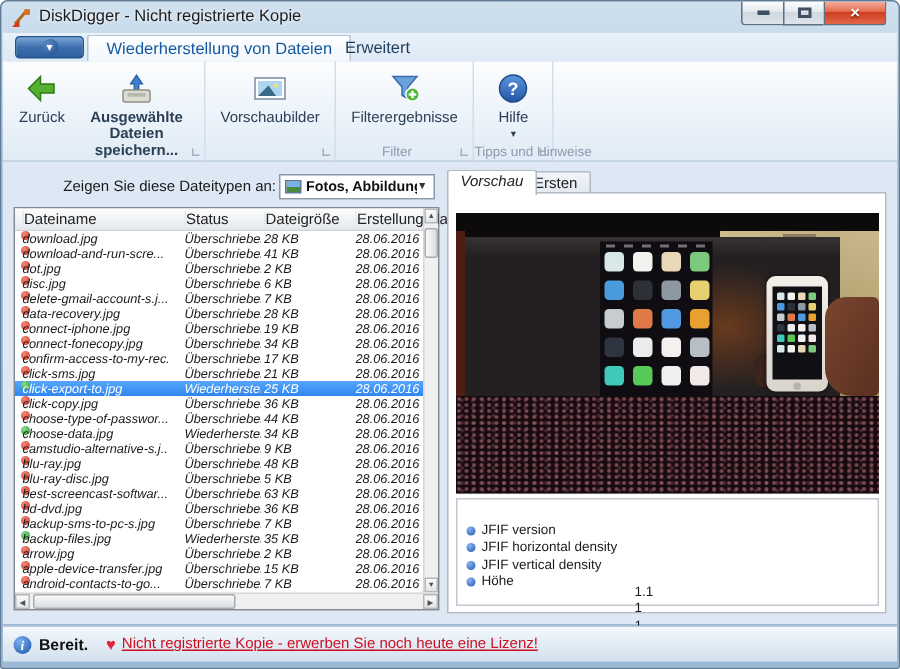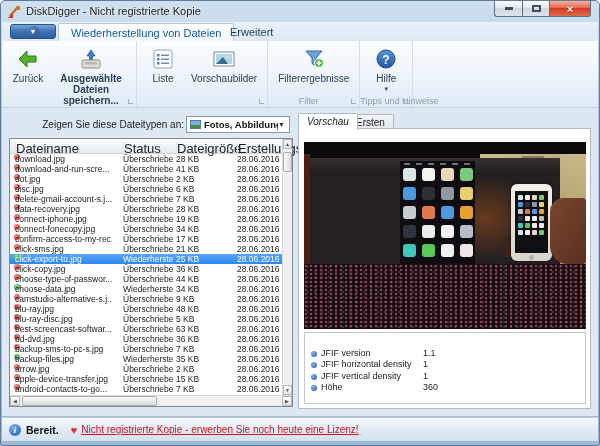--- a/index.html
+++ b/index.html
@@ -43,25 +43,25 @@
   .content{position:absolute;top:107px;left:1px;right:1px;bottom:29px;background:#dde8f4;}
   .filterrow{position:absolute;top:8px;left:0;width:290px;height:17px;}
   .filterlabel{position:absolute;right:108px;top:3px;font-size:10px;color:#1a1a1a;white-space:nowrap;}
   .combo{position:absolute;right:2px;top:0;width:104px;height:17px;background:#fff;border:1px solid #8a98a8;display:flex;align-items:center;cursor:pointer;}
   .combo .cic{width:11px;height:9px;margin:0 3px 0 3px;background:linear-gradient(#7ab0e8 55%,#4a8a3a 56%);border:1px solid #5a7a9a;}
   .combo .cval{font-size:9.5px;font-weight:bold;color:#111;flex:1;white-space:nowrap;overflow:hidden;}
   .combo .carr{font-size:7px;color:#333;margin-right:4px;}
   
   .filelist{position:absolute;left:7px;top:30px;width:284px;height:269px;background:#fff;border:1px solid #84888f;}
   .flheader{position:absolute;top:0;left:0;right:10px;height:15px;background:linear-gradient(#fcfdfd,#eef1f4 60%,#e4e8ec);
-    border-bottom:1px solid #d0d4d8;font-size:13px;color:#222;}
+    border-bottom:1px solid #d0d4d8;font-size:10px;color:#222;}
   .flheader span{position:absolute;top:2px;border-left:1px solid #e4e8ec;padding-left:0;}
   .c-name{left:5px;}.c-status{left:113px;}.c-size{left:166px;}.c-date{left:227px;}
   .flbody{position:absolute;top:15px;left:0;right:10px;bottom:11px;overflow:hidden;}
-  .frow{position:relative;height:10px;font-size:8.5px;line-height:10px;color:#1a1a1a;white-space:nowrap;cursor:default;}
+  .frow{position:relative;height:10px;font-size:8.5px;line-height:10px;color:#1a1a1a;white-space:nowrap;cursor:default;font-style:italic;}
   .frow span{position:absolute;top:0;overflow:hidden;}
   .frow .c-name{width:97px;}.frow .c-status{width:51px;}.frow .c-size{width:59px;}.frow .c-date{width:46px;}
   .frow.sel{background:linear-gradient(#58a6fb,#2e86ee);color:#fff;}
   .dot{position:absolute;left:4px;top:2px;width:6px;height:6px;border-radius:50%;}
   .dot.red{background:radial-gradient(circle at 35% 30%,#f08a7a,#cf2d1e);}
   .dot.green{background:radial-gradient(circle at 35% 30%,#8ae08a,#1f9132);}
   .vscroll{position:absolute;top:0;right:0;width:10px;bottom:11px;background:#f0f0f0;border-left:1px solid #d8d8d8;}
   .hscroll{position:absolute;left:0;right:0;bottom:0;height:11px;background:#f0f0f0;border-top:1px solid #d8d8d8;}
   .sbtn{position:absolute;background:linear-gradient(#fbfbfb,#e2e6ea);border:1px solid #b4b8bc;color:#505050;
     display:flex;align-items:center;justify-content:center;font-size:5px;cursor:pointer;}
@@ -104,21 +104,21 @@
     background-size:5px 4px,7px 5px;}
   
   .infobox{position:absolute;left:5px;top:203px;width:282px;height:72px;border:1px solid #c3c9d0;background:#fff;font-size:9px;color:#1a1a1a;}
   .infohead{position:absolute;top:0;left:0;right:0;height:14px;background:linear-gradient(#fcfdfd,#eef1f4);border-bottom:1px solid #d8dce0;}
   .infohead span{position:absolute;top:2px;font-size:9.5px;}
   .i-name{left:8px;}.i-val{left:118px;}
   .inforows{position:absolute;top:15px;left:0;right:0;}
   .irow{position:relative;height:11.4px;line-height:11.4px;}
   .irow .bdot{position:absolute;left:6px;top:3px;width:6px;height:6px;border-radius:50%;background:radial-gradient(circle at 35% 30%,#86b4f2,#2156ae);}
   .irow .nm{position:absolute;left:16px;}
-  .irow .vl{position:absolute;left:118px;}
+  .irow .vl{position:absolute;left:118px;margin-top:41px;}
   
   .statusbar{position:absolute;left:1px;right:1px;bottom:4px;height:24px;background:linear-gradient(#f3f8fc,#dfe9f3 60%,#d4e2ef);
     border-top:1px solid #b9c9d9;display:flex;align-items:center;}
   .sinfo{width:12px;height:12px;border-radius:50%;background:radial-gradient(circle at 35% 30%,#7ab0ee,#1d54a8);color:#fff;
     font-family:"Liberation Serif",serif;font-style:italic;font-weight:bold;font-size:9px;text-align:center;line-height:12px;margin:0 5px 0 7px;}
   .sready{font-size:10.5px;font-weight:bold;color:#111;}
   .sheart{color:#e0243c;font-size:11px;margin:0 4px 0 12px;}
   .slink{font-size:10px;color:#cc1022;text-decoration:underline;cursor:pointer;}
 </style>
 </head>
@@ -168,34 +168,20 @@
             <polygon points="12,3 16,9 13.5,9 13.5,13 10.5,13 10.5,9 8,9" fill="#3f7fd2" stroke="#26589a" stroke-width="0.8"></polygon>
             <rect x="3" y="13" width="18" height="8" rx="1.5" fill="#dcdcd2" stroke="#8f8f85" stroke-width="1"></rect>
             <rect x="6" y="15" width="12" height="2.5" fill="#b8b8ae"></rect>
           </svg>
         </span>
         <span class="lbl bold">Ausgewählte Dateien speichern...</span>
       </div>
       <span class="launcher"></span>
     </div>
     <div class="rgroup">
-      <div class="rbtn">
-        <span class="ic">
-          <svg width="22" height="22" viewBox="0 0 22 22">
-            <rect x="2" y="2" width="18" height="18" rx="2" fill="#fff" stroke="#8aa0c0"></rect>
-            <rect x="5" y="6" width="2.5" height="2.5" fill="#4a80c0"></rect>
-              <rect x="9" y="6.5" width="8" height="1.5" fill="#6a90b8"></rect>
-            <rect x="5" y="10" width="2.5" height="2.5" fill="#4a80c0"></rect>
-              <rect x="9" y="10.5" width="8" height="1.5" fill="#6a90b8"></rect>
-            <rect x="5" y="14" width="2.5" height="2.5" fill="#4a80c0"></rect>
-              <rect x="9" y="14.5" width="8" height="1.5" fill="#6a90b8"></rect>
-          </svg>
-        </span>
-        <span class="lbl">Liste</span>
-      </div>
       <div class="rbtn">
         <span class="ic">
           <svg width="24" height="22" viewBox="0 0 24 22">
             <rect x="2" y="4" width="20" height="14" fill="#fff" stroke="#7a8aa0"></rect>
             <rect x="4" y="6" width="16" height="10" fill="#aed4f0"></rect>
             <polygon points="4,16 11,9 16,16" fill="#3a6a8a"></polygon>
             <circle cx="16" cy="9" r="1.5" fill="#f0e080"></circle>
           </svg>
         </span>
         <span class="lbl">Vorschaubilder</span>

